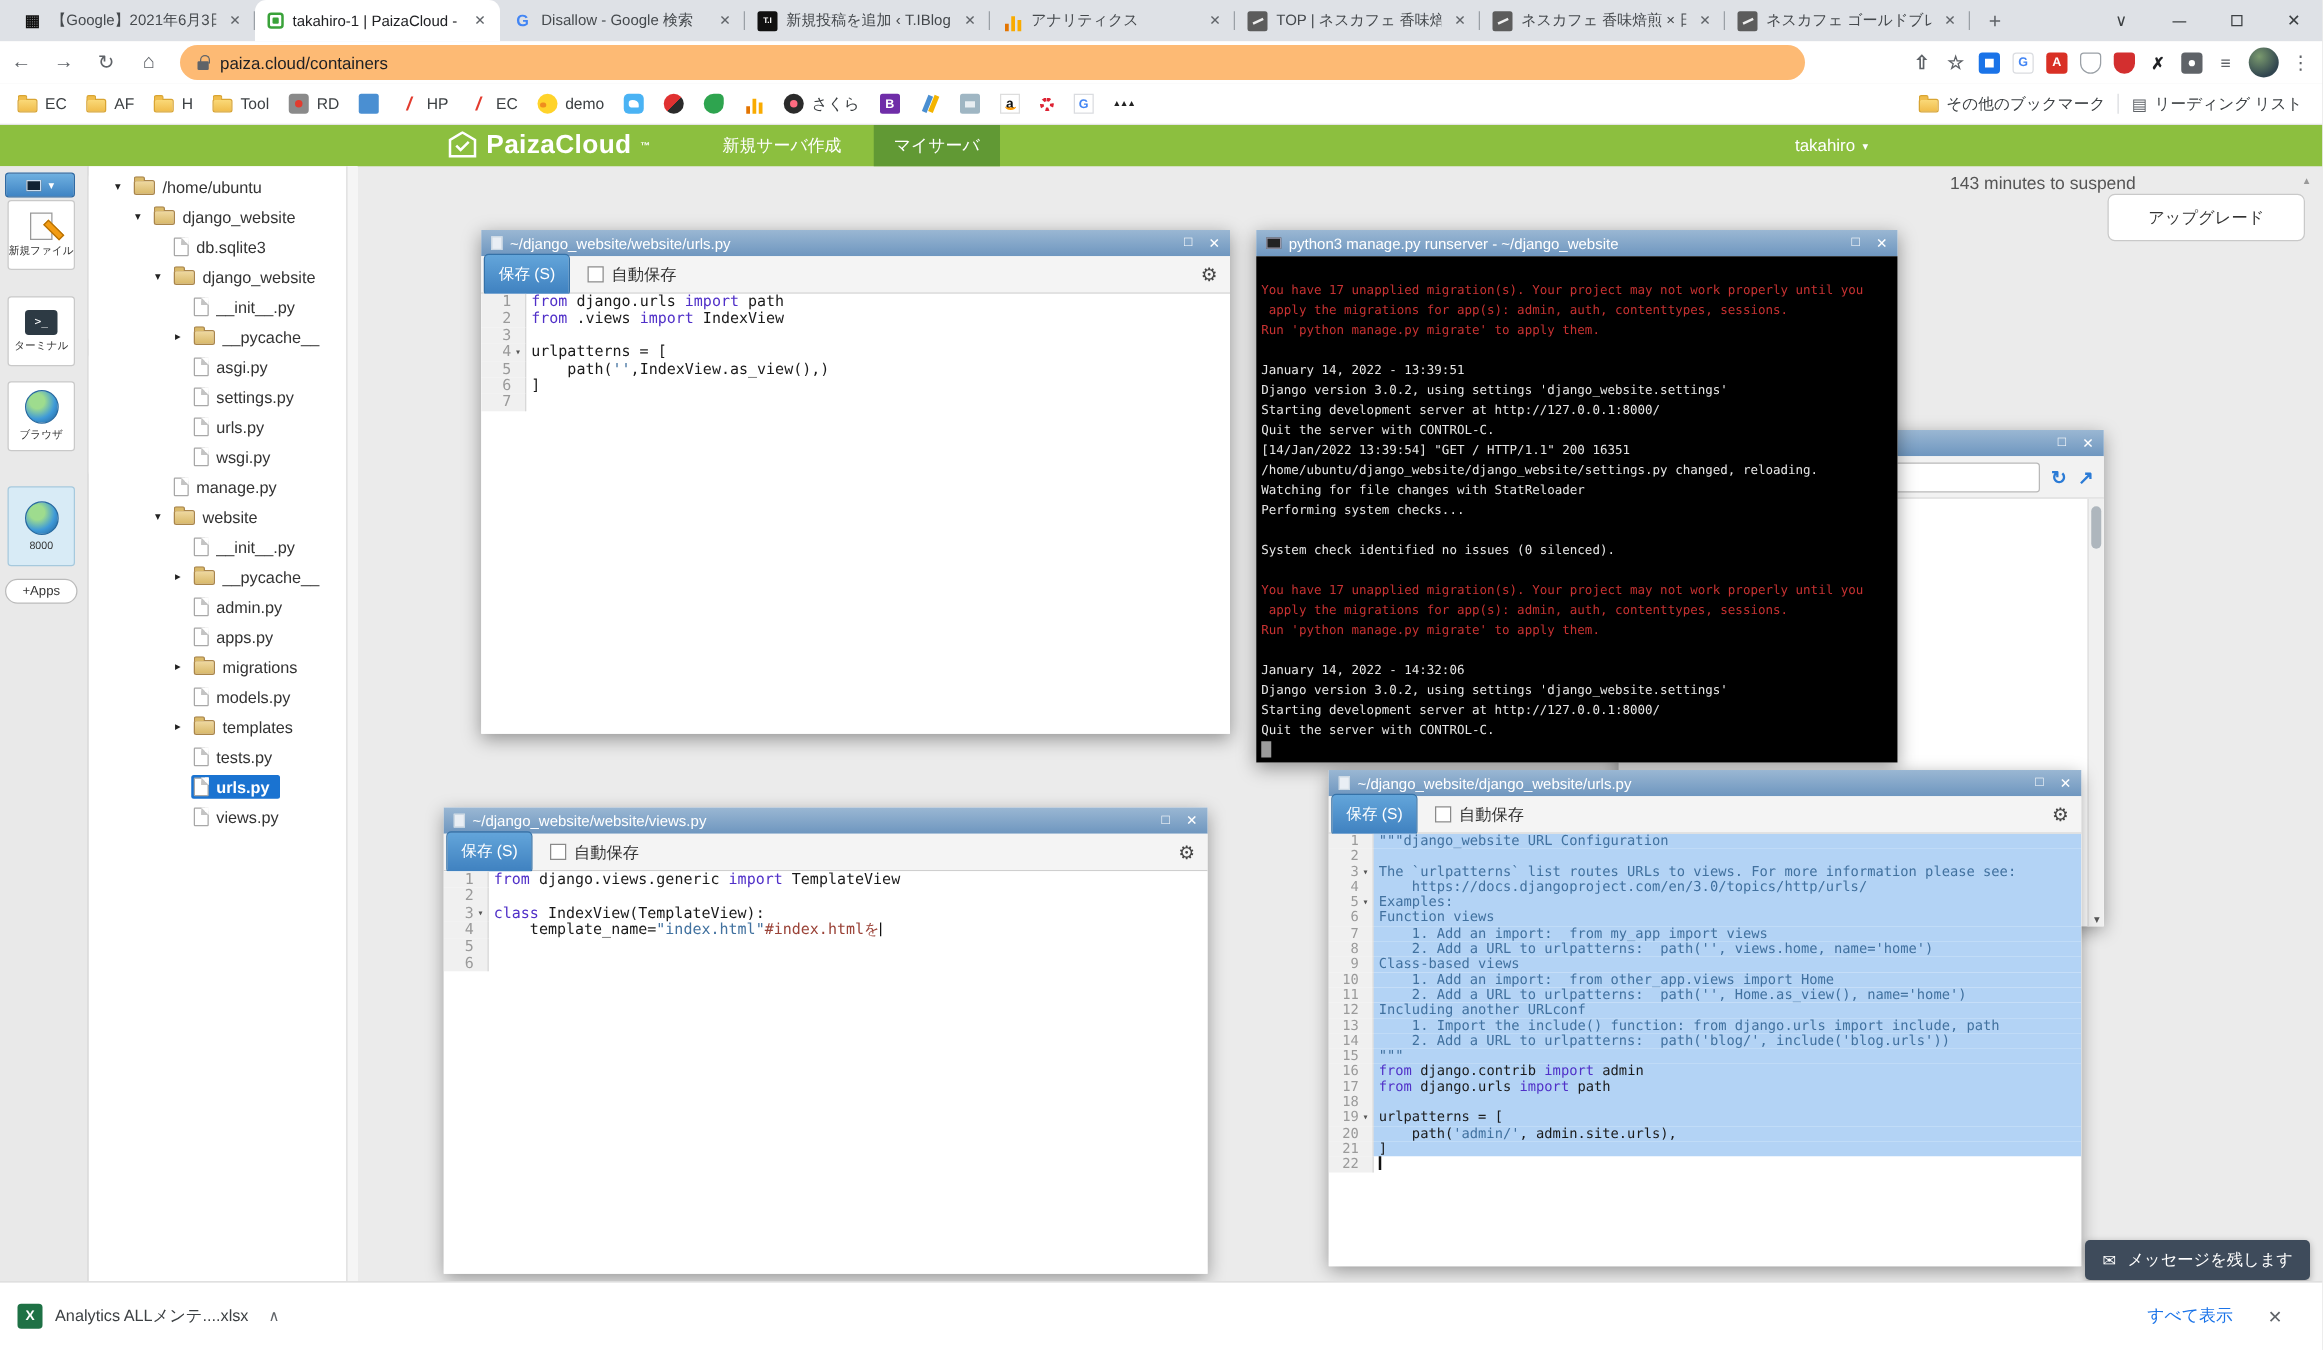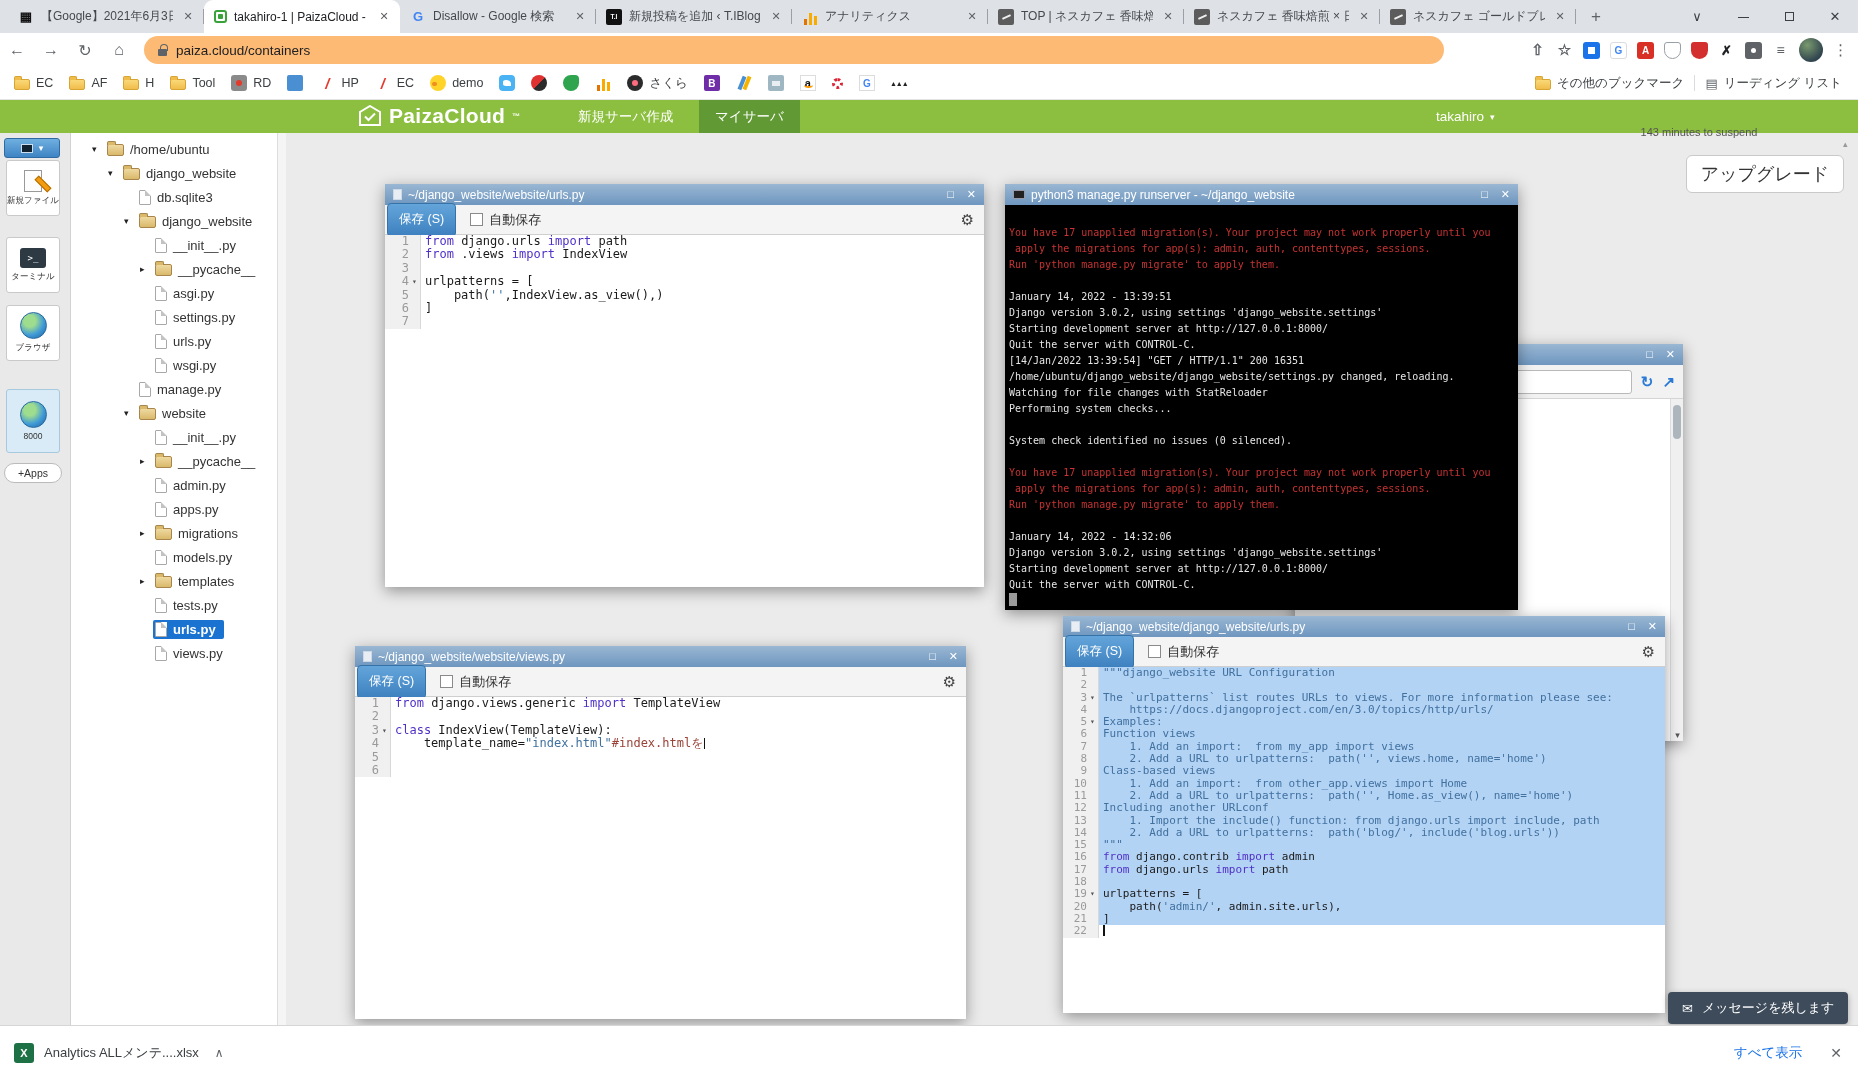--- a/index.html
+++ b/index.html
@@ -162,33 +162,33 @@
   
   #mb-toolbar { height:34px; flex:none; background:#f2f2f2; border-bottom:1px solid #d5d5d5; display:flex; align-items:center; padding:0 8px; gap:9px; }
   #mb-url { flex:1; height:24px; background:#fff; border:1px solid #b9b9b9; border-radius:3px; }
   .mb-ic { color:#2b7bd6; font-size:15px; font-weight:bold; }
   #mb-content { flex:1; position:relative; background:#fff; }
   #mb-scroll { position:absolute; right:0; top:0; width:13px; height:100%; background:#f0f0f0; border-left:1px solid #ddd; }
   #mb-thumb { position:absolute; left:2px; top:6px; width:8px; height:34px; background:#aeb6bd; border-radius:4px; }
   #mb-downarrow { position:absolute; left:0; bottom:1px; width:13px; text-align:center; font-size:9px; color:#555; }
 
   
-  #suspend { position:absolute; left:1560px; top:126px; width:278px; text-align:center; font-size:11px; color:#555; }
+  #suspend { position:absolute; left:1560px; top:138px; width:278px; text-align:left; font-size:14px; color:#555; }
   #suspend-arrow { position:absolute; left:1843px; top:139px; font-size:9px; color:#999; }
-  #upgrade-btn { position:absolute; left:1686px; top:155px; width:158px; height:38px; background:#fff; border:1px solid #c9c9c9; border-radius:6px; font-size:18px; color:#333; display:flex; align-items:center; justify-content:center; }
+  #upgrade-btn { position:absolute; left:1686px; top:155px; width:158px; height:38px; background:#fff; border:1px solid #c9c9c9; border-radius:6px; font-size:13px; color:#333; display:flex; align-items:center; justify-content:center; }
   #chat-widget { position:absolute; left:1668px; top:992px; height:32px; padding:0 14px; border-radius:4px; background:#3e4b5b; color:#fff; font-size:13px; display:flex; align-items:center; gap:9px; z-index:8; box-shadow:0 2px 6px rgba(0,0,0,.3); }
   .env-ic { font-size:13px; }
 
   
   #dlbar { position:absolute; left:0; top:1025px; width:1858px; height:55px; background:#fff; border-top:1px solid #d6d6d6; display:flex; align-items:center; z-index:9; }
   #dl-chip { display:flex; align-items:center; gap:10px; margin-left:14px; }
   .xls-ic { width:20px; height:20px; background:#1e7145; border-radius:3px; color:#fff; font-size:11px; font-weight:bold; display:flex; align-items:center; justify-content:center; }
   #dl-name { font-size:13px; color:#3c4043; }
   #dl-caret { color:#5f6368; font-size:12px; margin-left:6px; }
-  #dl-right { margin-left:auto; display:flex; align-items:center; gap:28px; padding-right:16px; }
+  #dl-right { margin-left:auto; display:flex; align-items:center; gap:28px; padding-right:32px; }
   #dl-showall { color:#1a73e8; font-size:13.5px; }
   #dl-close { color:#5f6368; font-size:14px; }
 
   
   .fav { width:16px; height:16px; flex:none; border-radius:2px; display:inline-flex; align-items:center; justify-content:center; font-weight:bold; font-size:10px; }
   .fav-grid { color:#111; font-size:13px; }
   .fav-paiza { border:2px solid #3aa23a; border-radius:3px; width:13px; height:13px; position:relative; }
   .fav-paiza::after { content:""; width:5px; height:5px; background:#3aa23a; border-radius:1px; }
   .fav-google { color:#4285f4; font-size:13px; }
   .fav-tiblog { background:#111; color:#fff; font-size:6.5px; }

